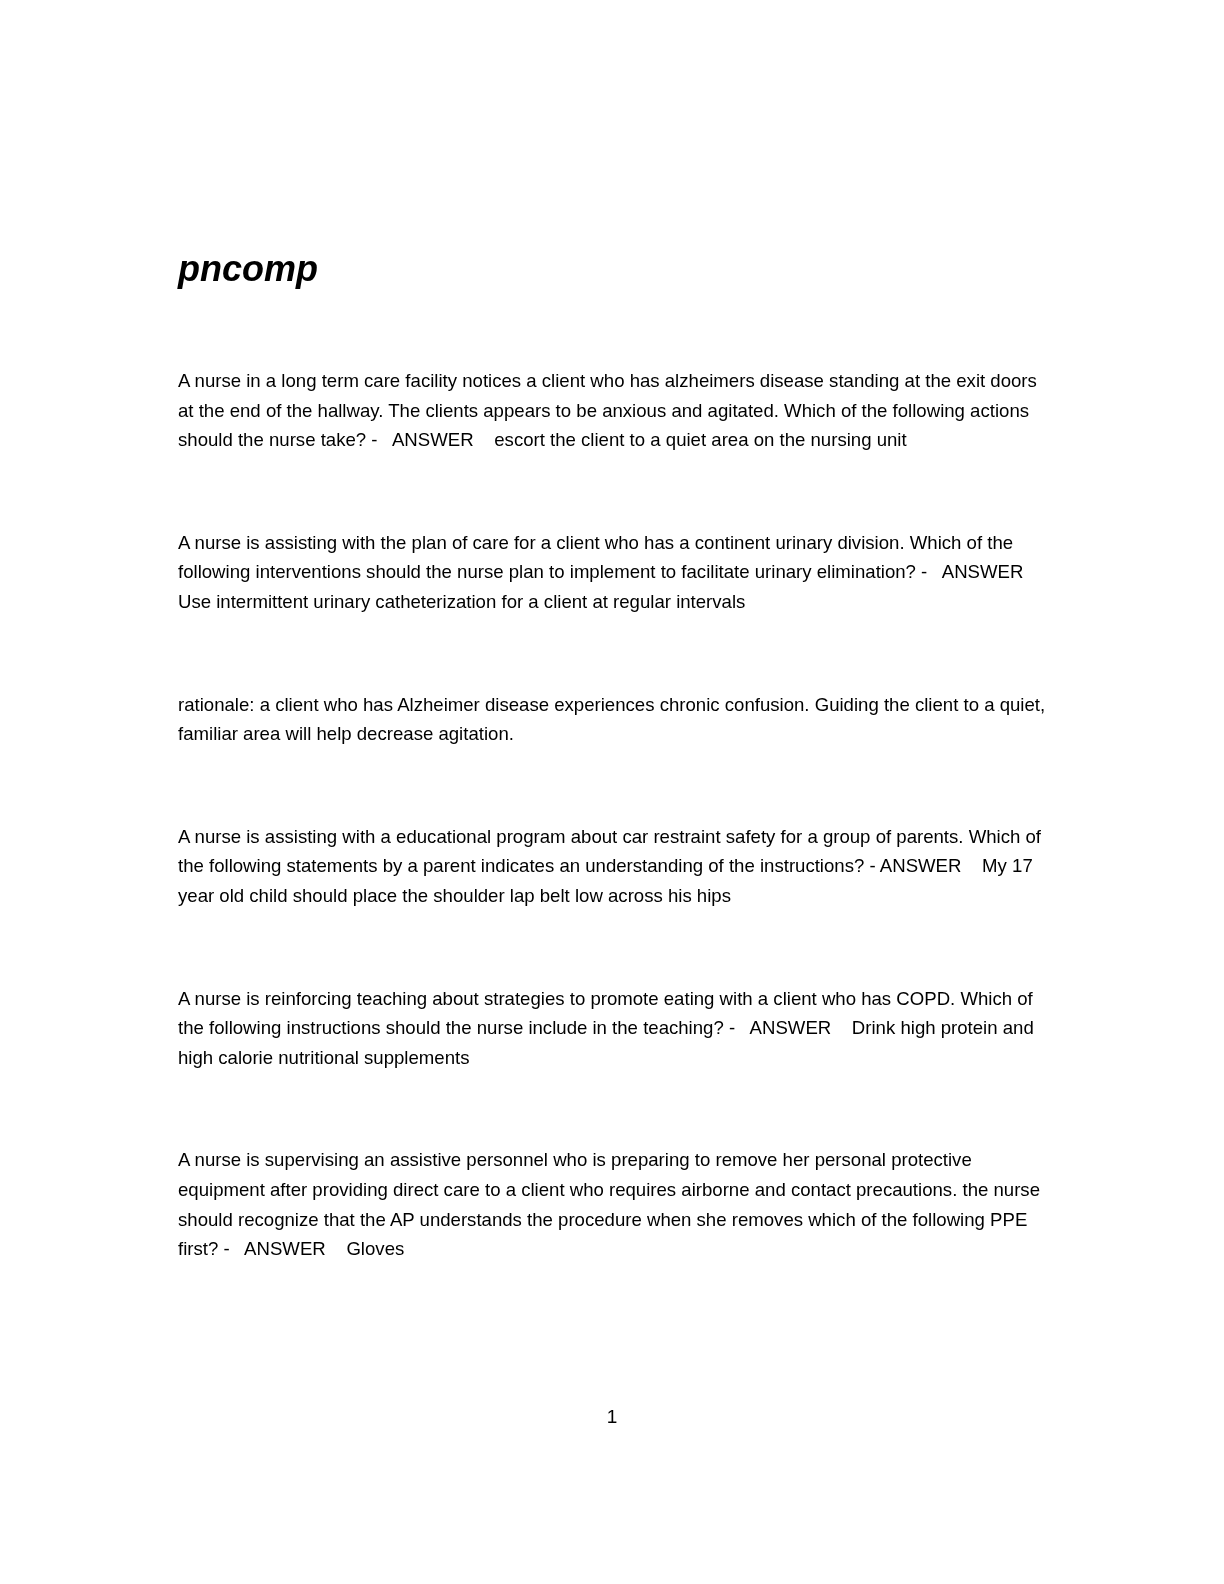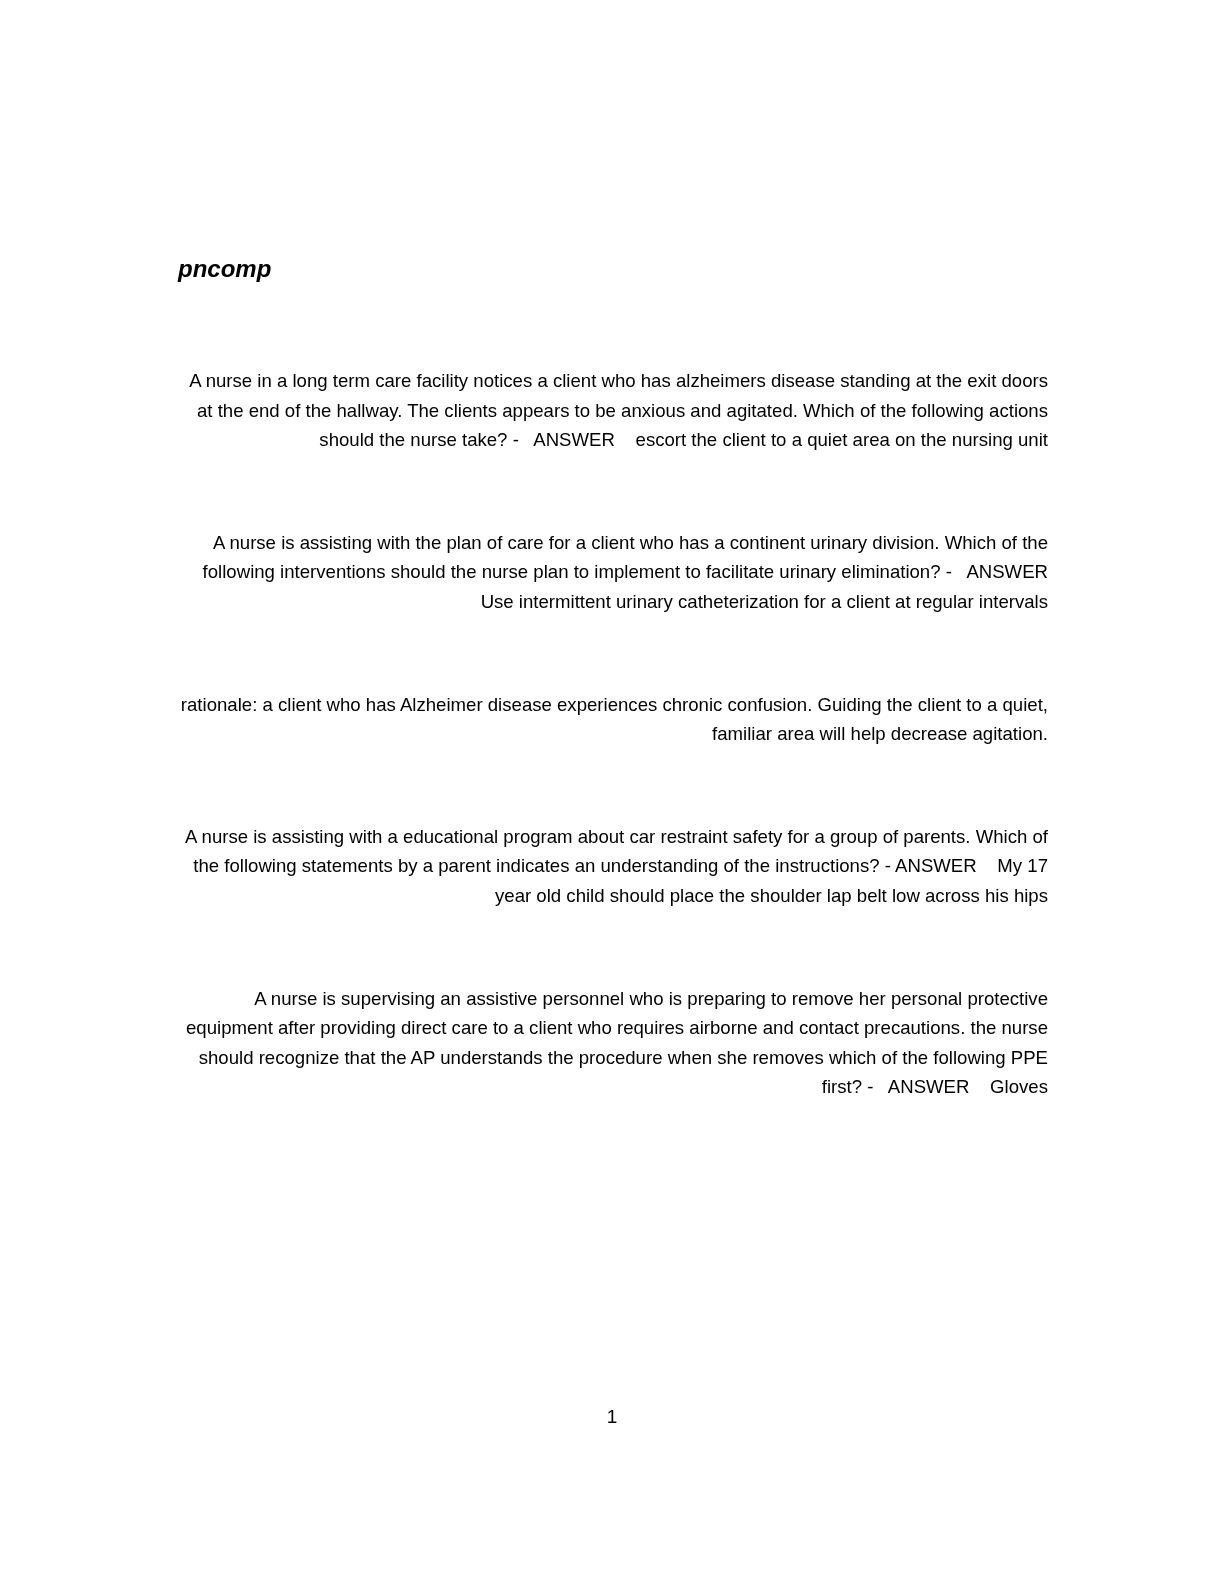--- a/index.html
+++ b/index.html
@@ -15,32 +15,31 @@
     box-sizing: border-box;
     padding: 250px 176px 0 178px;
     font-family: "Liberation Sans", sans-serif;
     color: #000000;
     overflow: hidden;
   }
   .doc-title {
     font-family: "Liberation Sans", sans-serif;
     font-style: italic;
     font-weight: bold;
-    font-size: 24px;
+    font-size: 36px;
     line-height: 38px;
     margin: 0 0 78px 0;
     color: #000000;
   }
   .doc-body p {
     margin: 0 0 73px 0;
     font-size: 18.6px;
     line-height: 29.6px;
     white-space: pre-wrap;
     color: #000000;
-    text-align: right;
   }
   .page-footer {
     position: absolute;
     top: 1402px;
     left: 0;
     right: 0;
     text-align: center;
     font-size: 19px;
     line-height: 29px;
     color: #000000;
@@ -50,17 +49,18 @@
 <body>
 
 <div class="page">
   <h1 class="doc-title">pncomp</h1>
 
   <div class="doc-body">
     <p>A nurse in a long term care facility notices a client who has alzheimers disease standing at the exit doors at the end of the hallway. The clients appears to be anxious and agitated. Which of the following actions should the nurse take? -   ANSWER    escort the client to a quiet area on the nursing unit</p>
     <p>A nurse is assisting with the plan of care for a client who has a continent urinary division. Which of the following interventions should the nurse plan to implement to facilitate urinary elimination? -   ANSWER    Use intermittent urinary catheterization for a client at regular intervals</p>
     <p>rationale: a client who has Alzheimer disease experiences chronic confusion. Guiding the client to a quiet, familiar area will help decrease agitation.</p>
     <p>A nurse is assisting with a educational program about car restraint safety for a group of parents. Which of the following statements by a parent indicates an understanding of the instructions? - ANSWER    My 17 year old child should place the shoulder lap belt low across his hips</p>
+    <p>A nurse is reinforcing teaching about strategies to promote eating with a client who has COPD. Which of the following instructions should the nurse include in the teaching? -   ANSWER    Drink high protein and high calorie nutritional supplements</p>
     <p>A nurse is supervising an assistive personnel who is preparing to remove her personal protective equipment after providing direct care to a client who requires airborne and contact precautions. the nurse should recognize that the AP understands the procedure when she removes which of the following PPE first? -   ANSWER    Gloves</p>
   </div>
 
   <div class="page-footer">1</div>
 </div>
 
 </body></html>

